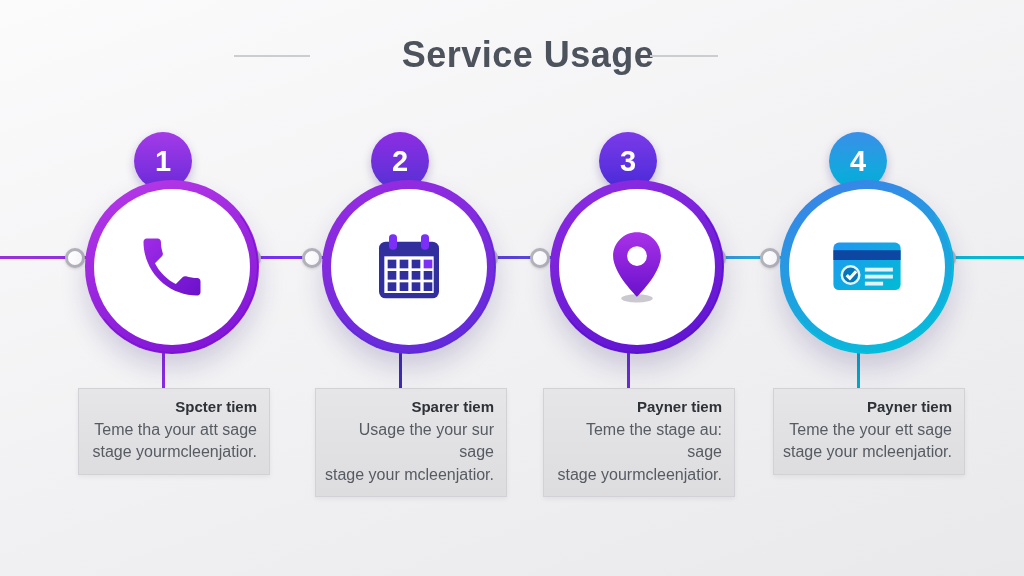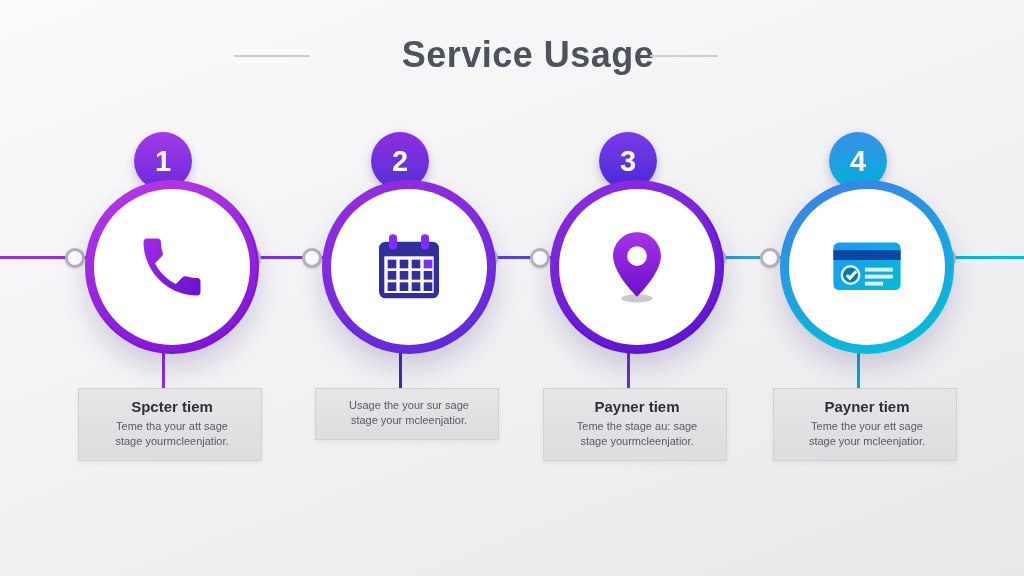--- a/index.html
+++ b/index.html
@@ -42,25 +42,25 @@
   .dot{
     position:absolute;top:248px;width:14px;height:14px;border-radius:50%;
     background:#fff;border:3px solid #b4b4bc;z-index:2;
     box-shadow:0 1px 3px rgba(0,0,0,.15);
   }
   .dot-left{left:-98px}.dot-right{left:78px}
   .drop-line{position:absolute;top:337px;left:-1px;width:3px;height:52px;background:var(--drop);z-index:1;}
   .info-box{
     position:absolute;top:388px;left:-85px;width:170px;
     background:linear-gradient(180deg,#e6e6e8,#dddde0);
-    border:1px solid #d2d2d6;padding:9px 4px 10px 8px;text-align:center;z-index:2;
+    border:1px solid #d2d2d6;padding:9px 12px 10px 8px;text-align:right;z-index:2;
     box-shadow:0 2px 5px rgba(0,0,0,.06);
   }
   .info-title{font-size:15px;font-weight:700;color:#2e3237;margin-bottom:4px;}
-  .info-text{font-size:11px;color:#565b62;line-height:1.4;}
+  .info-text{font-size:16px;color:#565b62;line-height:1.4;}
 </style>
 </head>
 <body>
 
 <div class="stage">
 
   <div class="title">Service Usage</div>
   <div class="title-rule rule-left"></div>
   <div class="title-rule rule-right"></div>
 
@@ -114,20 +114,21 @@
         <rect x="5.6" y="16.6" width="2.6" height="2.6" fill="#312e9e"></rect>
         <rect x="9.2" y="16.6" width="2.6" height="2.6" fill="#312e9e"></rect>
         <rect x="12.8" y="16.6" width="2.6" height="2.6" fill="#312e9e"></rect>
         <rect x="16.4" y="16.6" width="2.6" height="2.6" fill="#312e9e"></rect>
         <rect x="6" y="2.2" width="2.4" height="4.6" rx="1.1" fill="#7b2ff7"></rect>
         <rect x="15.6" y="2.2" width="2.4" height="4.6" rx="1.1" fill="#7b2ff7"></rect>
       </svg>
     </div>
     <div class="drop-line"></div>
     <div class="info-box">
+      <div class="info-title">Sparer tiem</div>
       <div class="info-text">
         <span>Usage the your sur sage</span><br>
         <span>stage your mcleenjatior.</span>
       </div>
     </div>
   </div>
 
   <div class="step s3" style="--c1: #8e2de2; --c2: #5a12d0; --badge1: #7b3ae8; --badge2: #4a2bd9; --drop: #6a2bd9;">
     <div class="dot dot-left"></div>
     <div class="dot dot-right"></div>

